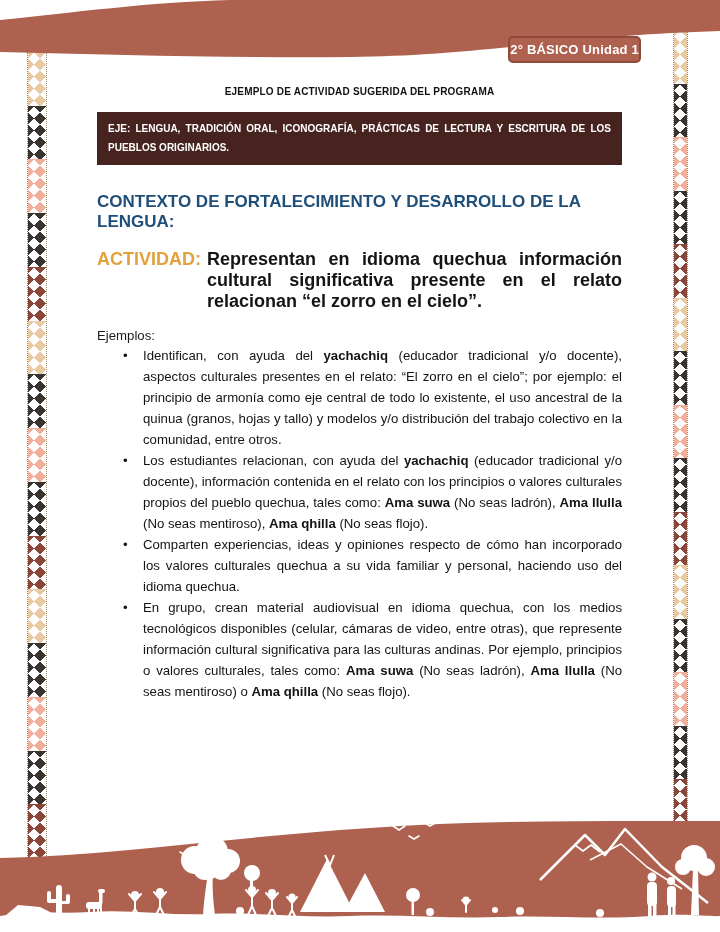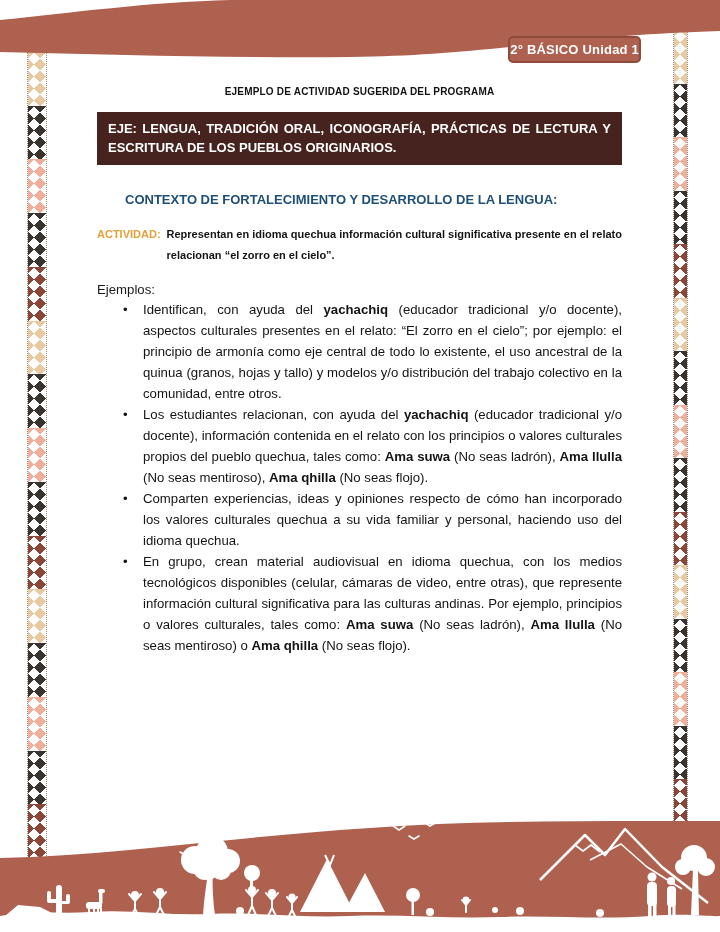--- a/index.html
+++ b/index.html
@@ -32,28 +32,28 @@
   .strip-left  { left:27px;  top:52px; width:20px; height:806px; }
   .strip-right { left:673px; top:30px; width:15px; height:803px; }
   
   .content { position:absolute; left:97px; top:0; width:525px; z-index:2; }
   .page-title {
     margin-top:86px; text-align:center; font-size:10px; font-weight:bold;
     letter-spacing:.2px; color:#111;
   }
   .eje-banner {
     margin-top:15px; background:var(--maroon,#47231F); color:#ffffff;
-    font-weight:bold; font-size:13px; line-height:19px; padding:7px 11px 8px;
+    font-weight:bold; font-size:10px; line-height:19px; padding:7px 11px 8px;
     text-align:justify;
   }
   .contexto-heading {
-    margin-top:27px; color:var(--blue,#1F4E79); font-weight:bold; font-size:13px;margin-left:28px;
+    margin-top:27px; color:var(--blue,#1F4E79); font-weight:bold; font-size:17px;
   }
   .actividad-row {
-    margin-top:17px; display:flex; font-weight:bold; font-size:11px; line-height:21px;
+    margin-top:17px; display:flex; font-weight:bold; font-size:18px; line-height:21px;
   }
   .actividad-label { color:var(--orange,#E2A13B); white-space:nowrap; margin-right:6px; }
   .actividad-text  { flex:1; text-align:justify; color:#141414; }
   .ejemplos-heading { margin-top:16px; font-weight:normal; font-size:13.2px; }
   .examples-list { margin-top:2px; font-size:13.2px; line-height:21px; color:#141414; }
   .bullet-item { position:relative; padding-left:46px; text-align:justify; }
   .bullet-glyph { position:absolute; left:26px; top:0; }
   .b { font-weight:bold;margin-top:20px; }
   
   .footer-svg { position:absolute; left:0; top:815px; z-index:3; display:block; }

